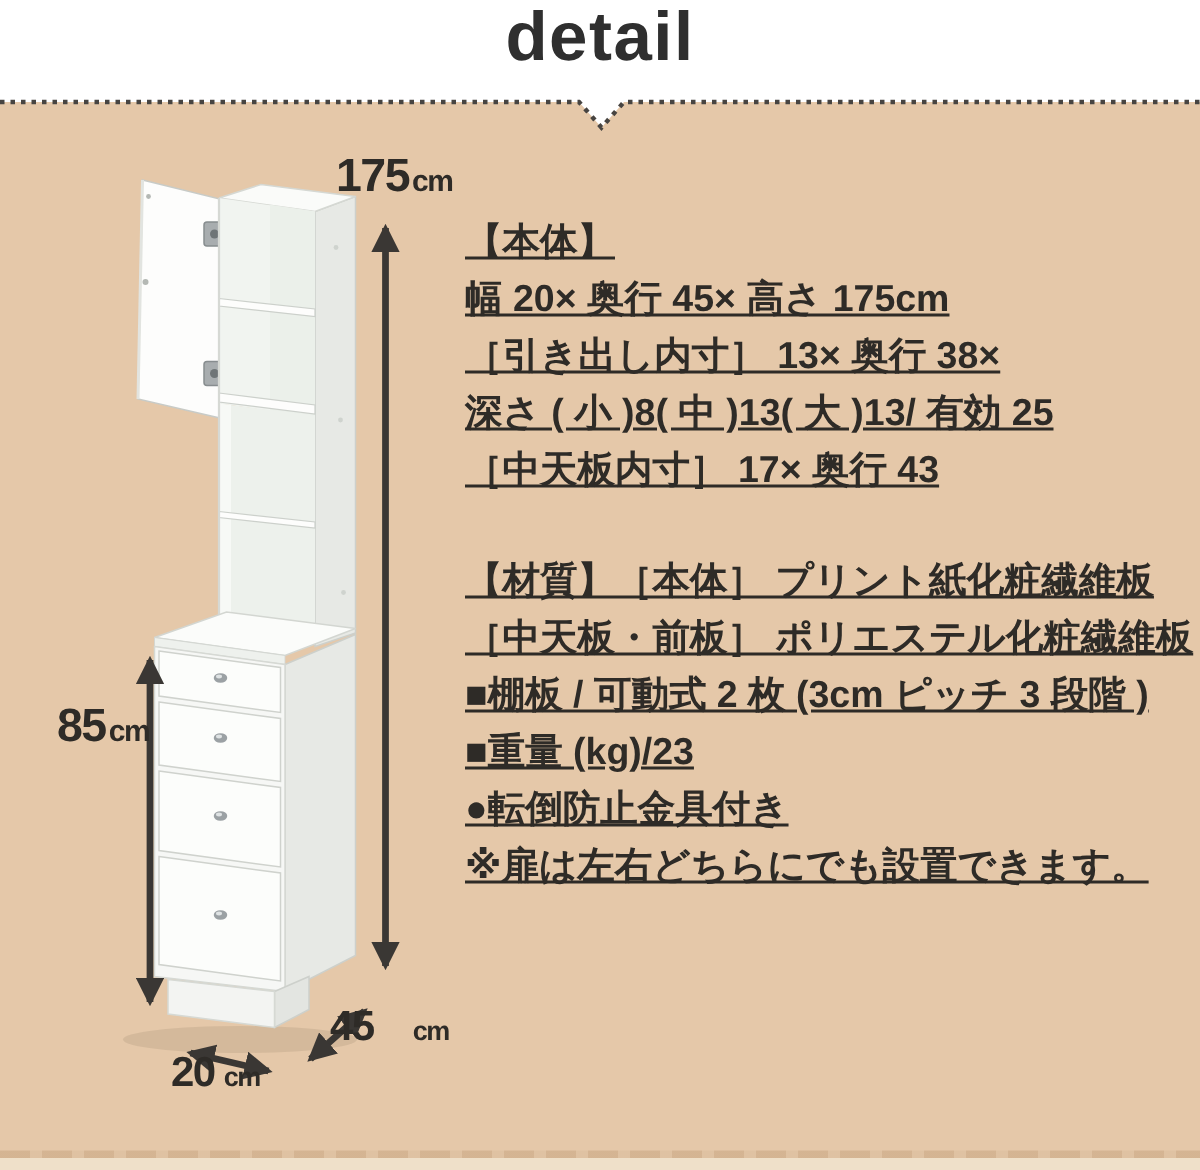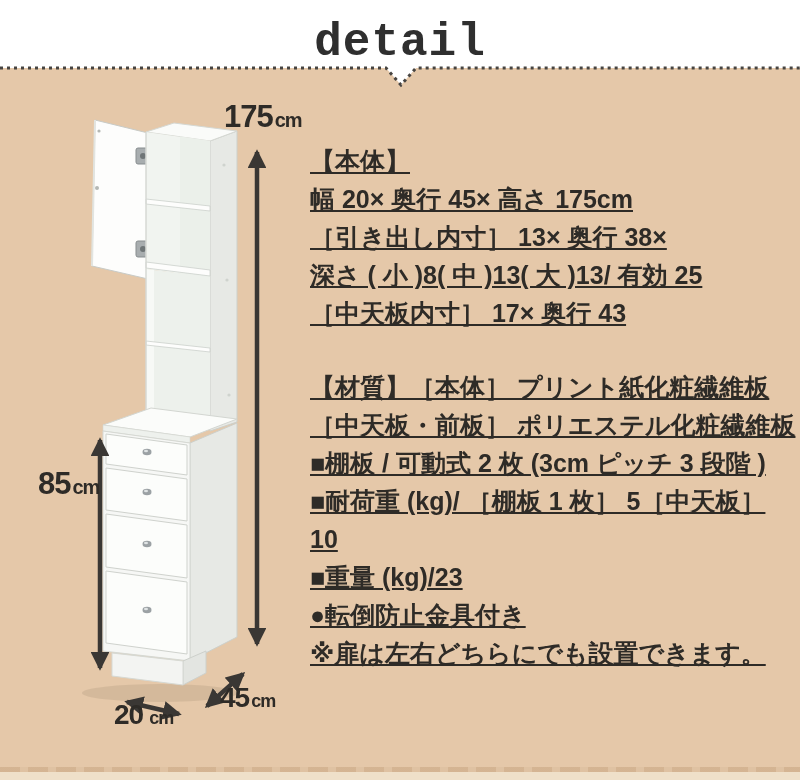--- a/index.html
+++ b/index.html
@@ -5,42 +5,42 @@
   :root{
     --bg:#e5c8a9; --text:#2e2b27; --arrow:#3a3734; --header-text:#2f2f2f; --dots:#474441;
   }
   *{margin:0;padding:0;box-sizing:border-box;}
   body{font-family:"Liberation Sans","DejaVu Sans",sans-serif;background:#fff;}
   .stage{position:relative;width:800px;height:780px;overflow:hidden;background:#fff;}
 
   .header{position:absolute;left:0;top:0;width:800px;height:68px;background:#fff;
           display:flex;align-items:flex-start;justify-content:center;}
   .header .title{font-size:46px;font-weight:bold;color:var(--header-text);line-height:1;
-                 letter-spacing:1px;margin-top:20px;font-family:Liberation Mono, monospace;}
+                 letter-spacing:1px;margin-top:1px;}
 
   .beige{position:absolute;left:0;top:68px;width:800px;height:712px;background:var(--bg);}
 
   .divider-svg{position:absolute;left:0;top:66px;width:800px;height:26px;display:block;}
 
   .bottom-light{position:absolute;left:0;top:772px;width:800px;height:8px;background:#efe0c9;}
   .bottom-dashes{position:absolute;left:0;top:767px;width:800px;height:5px;
     background:repeating-linear-gradient(90deg,#cfae8b 0 20px,#ddc0a0 20px 28px);opacity:.75;}
 
   .cabinet-svg{position:absolute;left:0;top:68px;width:310px;height:712px;display:block;}
 
   .dim-label{position:absolute;color:var(--text);font-weight:bold;white-space:nowrap;
              display:flex;align-items:baseline;line-height:1;}
   .dim-label .num{font-size:31px;letter-spacing:-1px;}
   .dim-label .unit{font-size:20px;margin-left:2px;letter-spacing:-1px;}
   .dim-label.small .num{font-size:28px;}
   .dim-label.small .unit{font-size:18px;}
   #label-height{left:224px;top:101px;}
   #label-drawer-height{left:38px;top:468px;text-align:right;}
   #label-width{left:114px;top:701px;}
-  #label-depth{left:220px;top:684px;}
+  #label-depth{left:220px;top:670px;gap:24px;}
   #label-width .unit{margin-left:6px;}
 
   .specs{position:absolute;left:310px;top:142px;width:486px;color:var(--text);}
   .specs .spec-list{font-size:25px;font-weight:bold;line-height:38px;letter-spacing:0;text-decoration:underline;}
   .specs .spec-list + .spec-list{margin-top:36px;}
 </style>
 </head>
 <body>
 
 <div class="stage">
@@ -160,21 +160,20 @@
         <div>【本体】</div>
         <div>幅 20× 奥行 45× 高さ 175cm</div>
         <div>［引き出し内寸］ 13× 奥行 38×</div>
         <div>深さ ( 小 )8( 中 )13( 大 )13/ 有効 25</div>
         <div>［中天板内寸］ 17× 奥行 43</div>
       </div>
     <div class="spec-list">
         <div>【材質】［本体］ プリント紙化粧繊維板</div>
         <div>［中天板・前板］ ポリエステル化粧繊維板</div>
         <div>■棚板 / 可動式 2 枚 (3cm ピッチ 3 段階 )</div>
-        <div>■耐荷重 (kg)/ ［棚板 1 枚］ 5［中天板］ 10</div>
         <div>■重量 (kg)/23</div>
         <div>●転倒防止金具付き</div>
         <div>※扉は左右どちらにでも設置できます。</div>
       </div>
   </div>
 
   <div class="bottom-dashes"></div>
   <div class="bottom-light"></div>
 
 </div>

